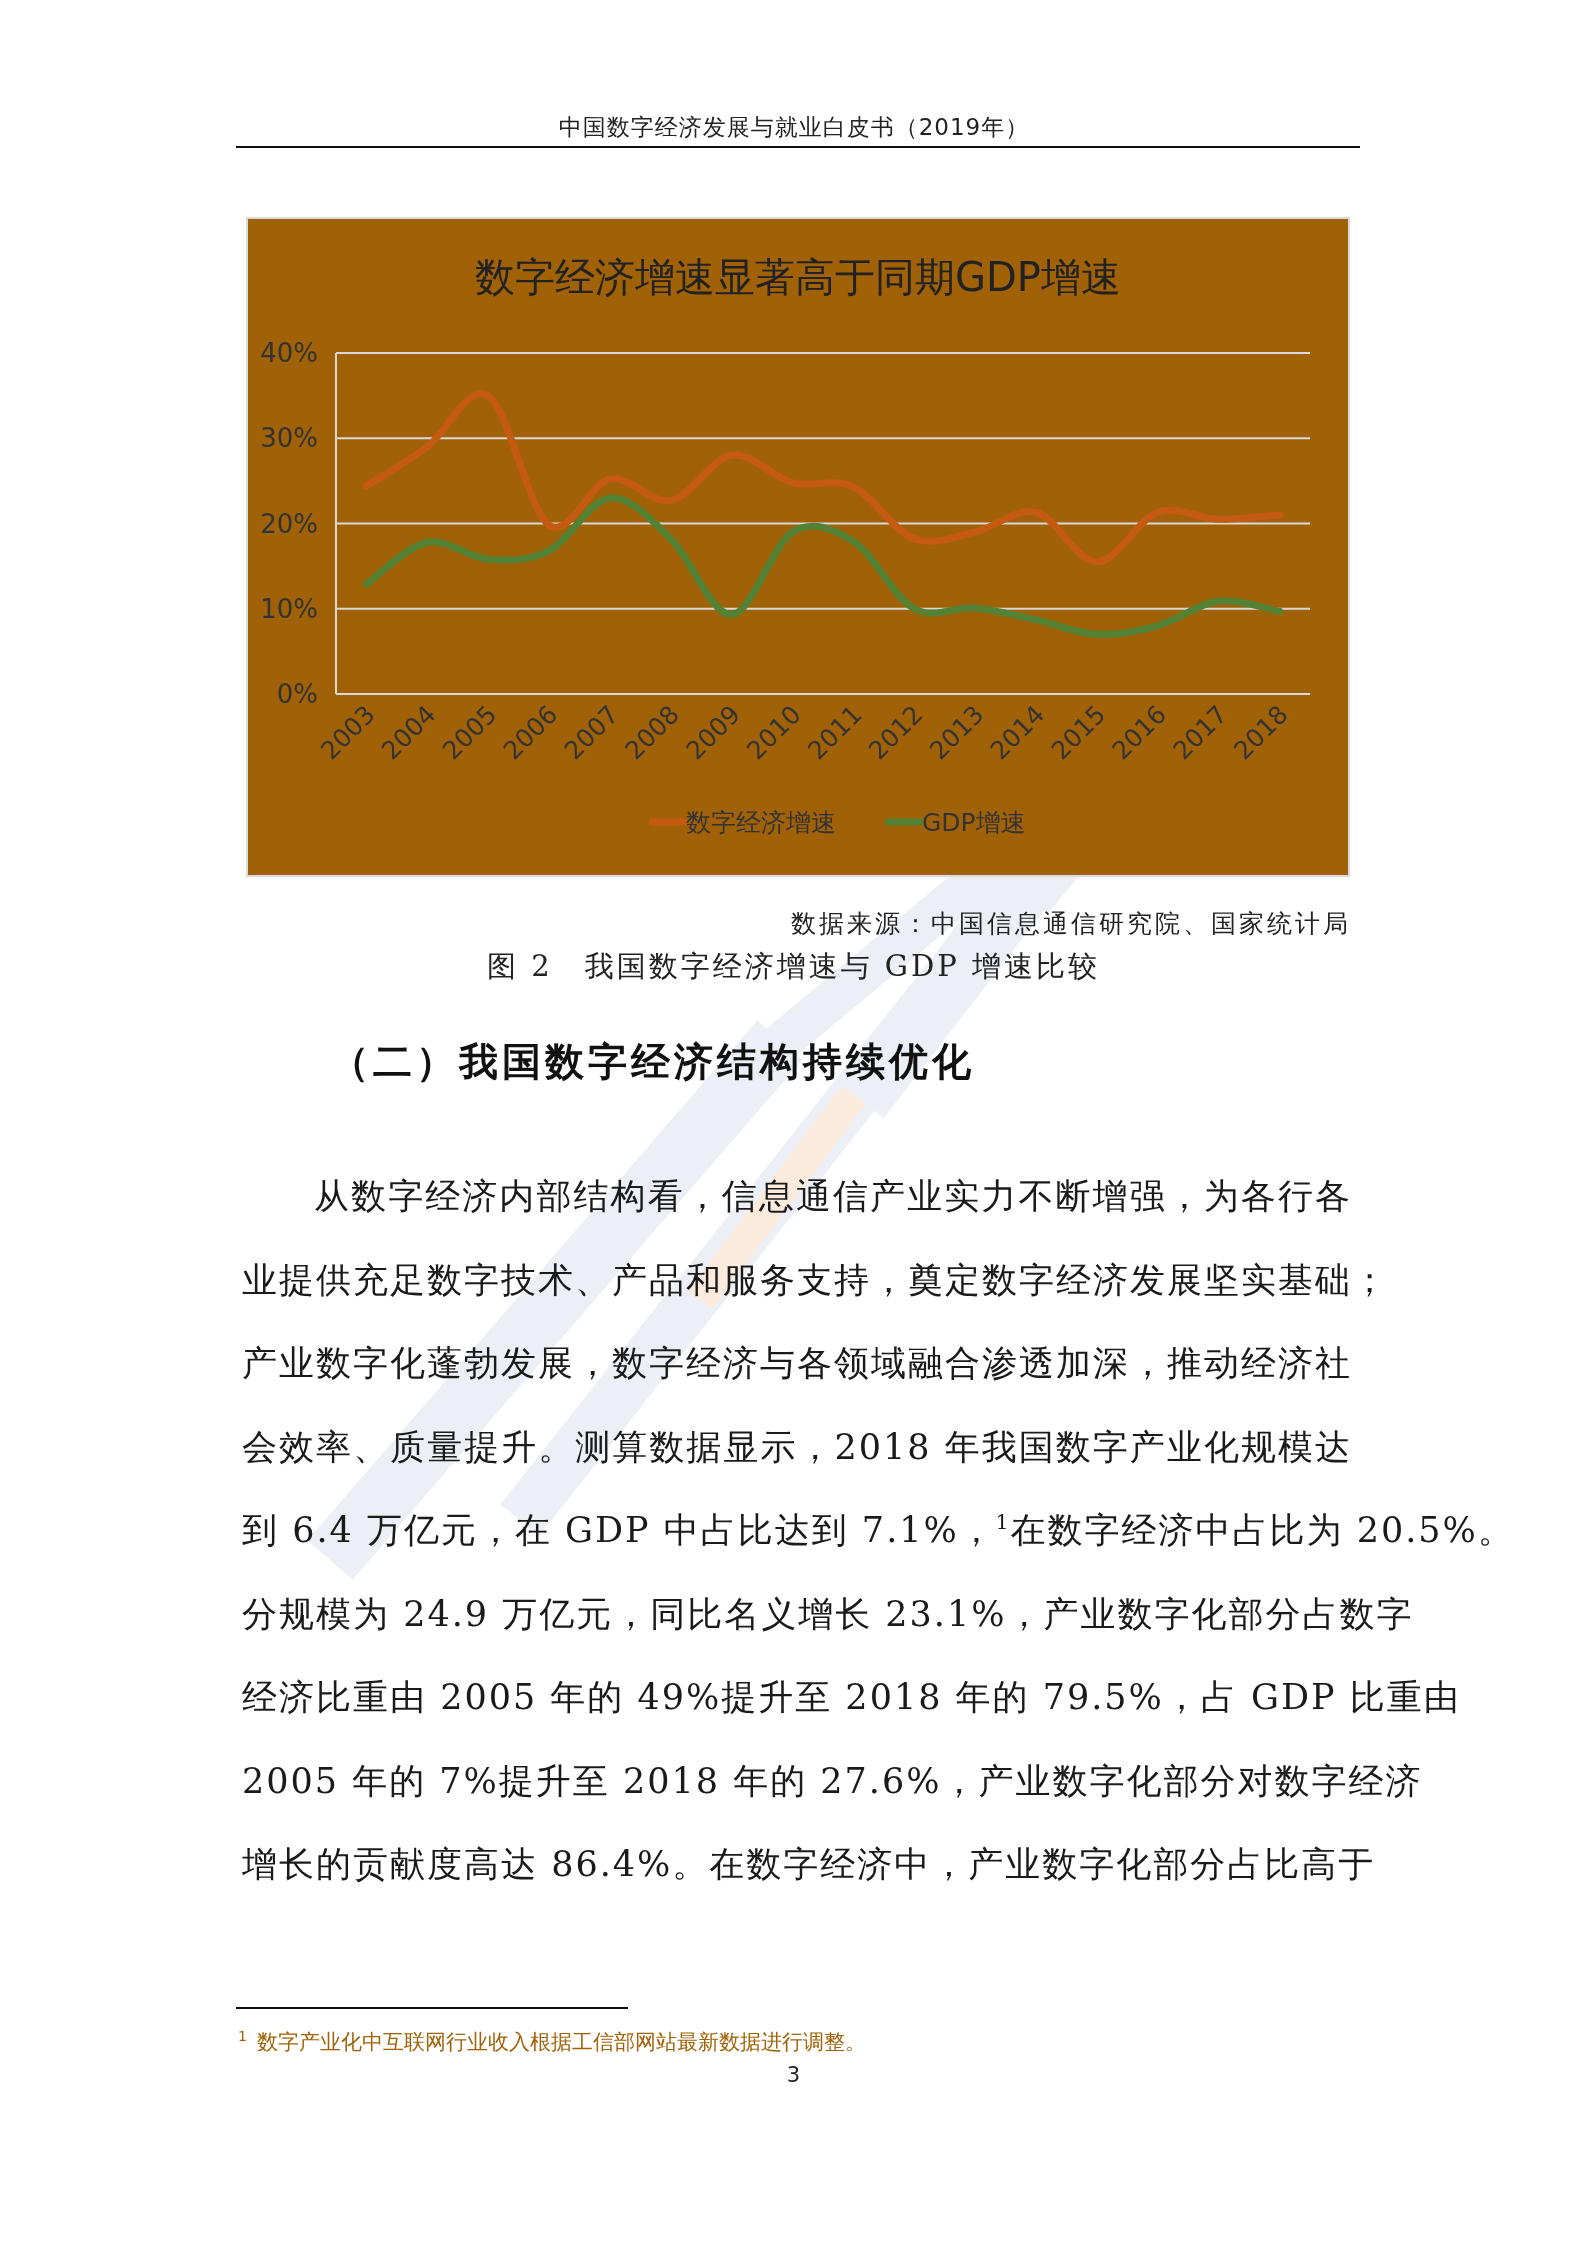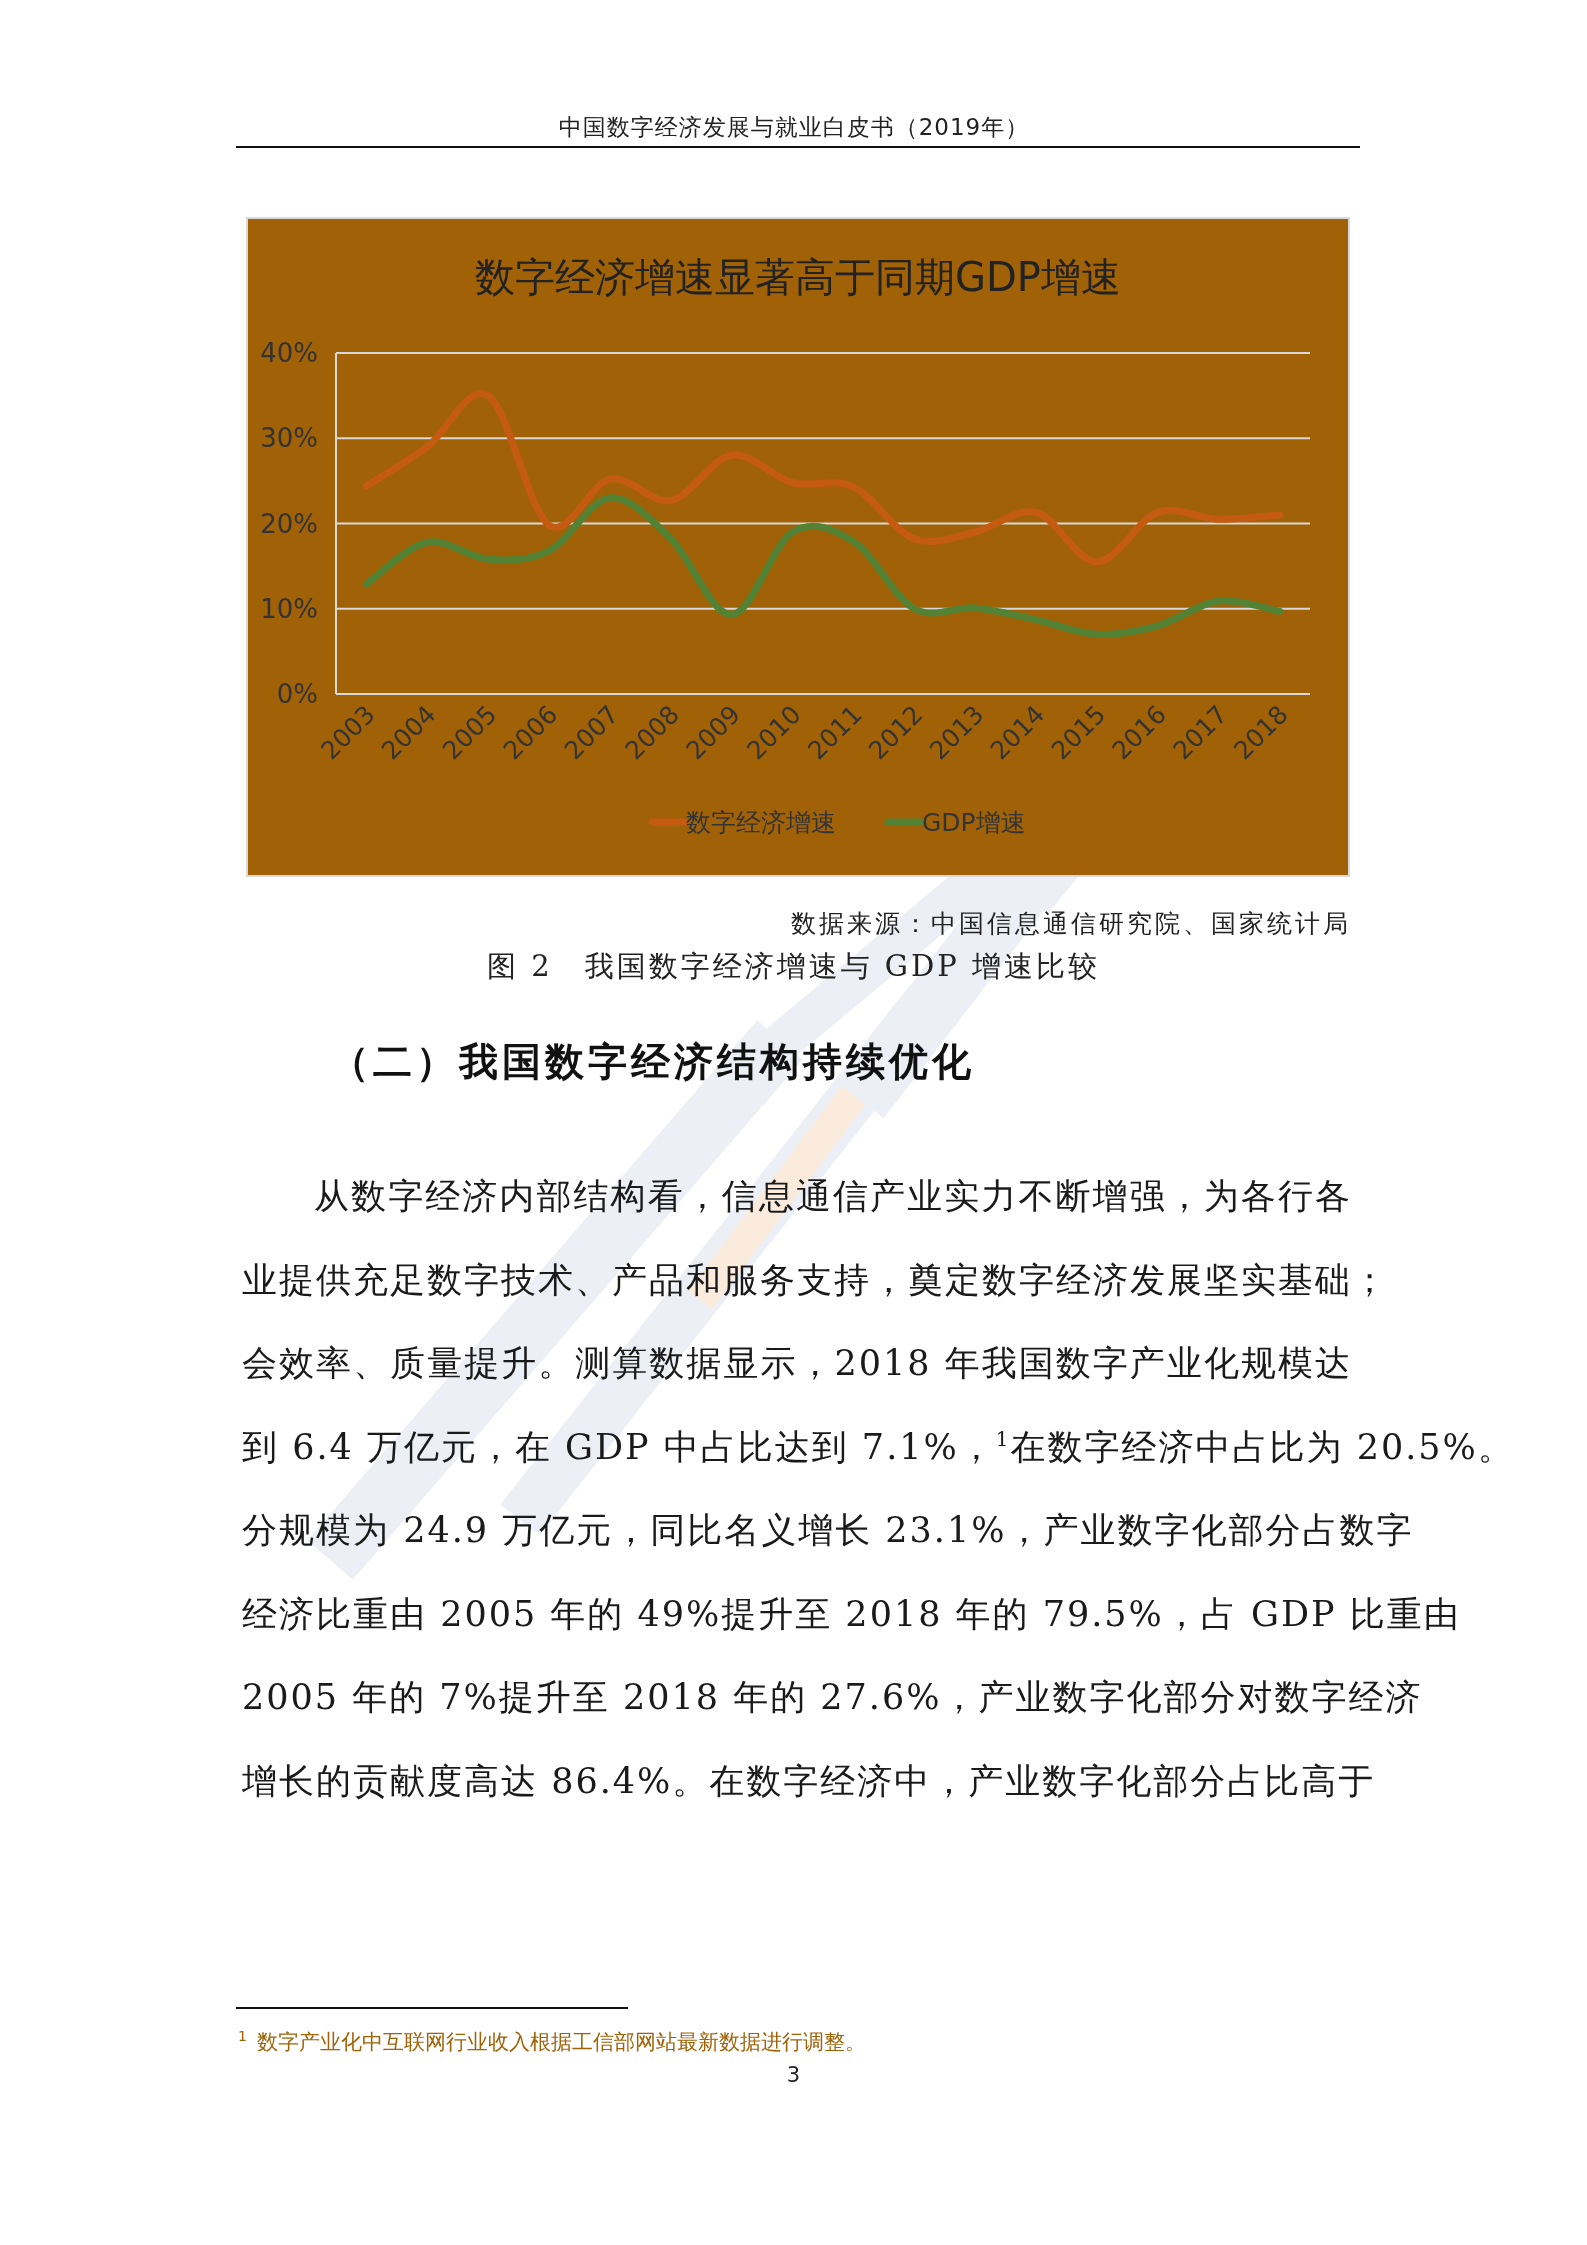--- a/index.html
+++ b/index.html
@@ -91,20 +91,21 @@
 </div>
 
 <div class="source">数据来源：中国信息通信研究院、国家统计局</div>
 <div class="caption">图 2　我国数字经济增速与 GDP 增速比较</div>
 
 <div class="section-heading">（二）我国数字经济结构持续优化</div>
 
 <div class="body-text">
   <span class="body-line first">从数字经济内部结构看，信息通信产业实力不断增强，为各行各</span>
   <span class="body-line">业提供充足数字技术、产品和服务支持，奠定数字经济发展坚实基础；</span>
+  <span class="body-line">产业数字化蓬勃发展，数字经济与各领域融合渗透加深，推动经济社</span>
   <span class="body-line">会效率、质量提升。测算数据显示，2018 年我国数字产业化规模达</span>
   <span class="body-line"><span>到 6.4 万亿元，在 GDP 中占比达到 7.1%，</span><span class="sup">1</span><span>在数字经济中占比为 20.5%。</span></span>
   <span class="body-line">分规模为 24.9 万亿元，同比名义增长 23.1%，产业数字化部分占数字</span>
   <span class="body-line">经济比重由 2005 年的 49%提升至 2018 年的 79.5%，占 GDP 比重由</span>
   <span class="body-line">2005 年的 7%提升至 2018 年的 27.6%，产业数字化部分对数字经济</span>
   <span class="body-line">增长的贡献度高达 86.4%。在数字经济中，产业数字化部分占比高于</span>
 </div>
 
 <div class="footnote-rule"></div>
 <div class="footnote">

